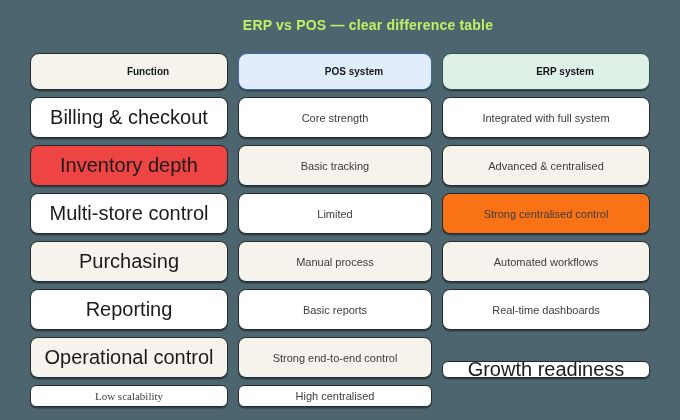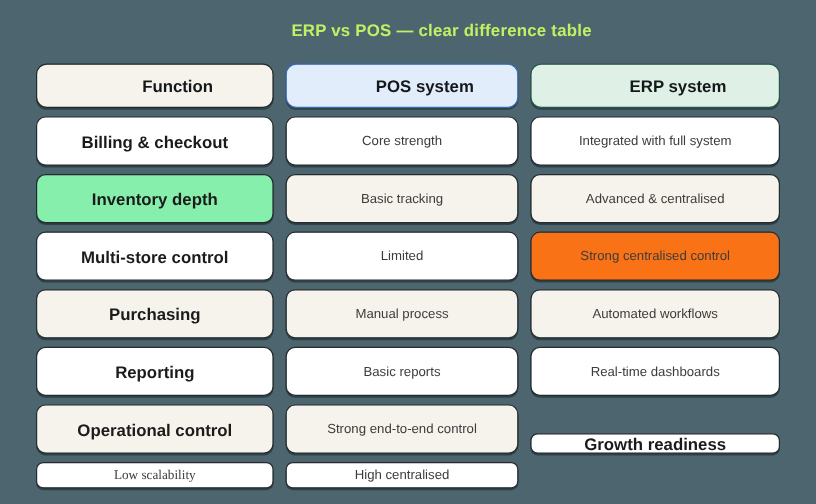--- a/index.html
+++ b/index.html
@@ -30,22 +30,22 @@
     box-sizing: border-box;
     border: 1.6px solid #242a2d;
     border-radius: 8px;
     display: flex;
     align-items: center;
     justify-content: center;
     box-shadow: 0 1.5px 0 rgba(10, 20, 24, 0.45);
     overflow: hidden;
   }
   .cell.header { border-width: 1.8px; border-radius: 9px; }
-  .cell.header span { font-weight: 700; font-size: 14px; color: #15181a; margin-left: 38px; }
-  .cell.fn span { font-weight: 700; font-size: 14px; color: #1b1b1b; }
+  .cell.header span { font-weight: 700; font-size: 10px; color: #15181a; margin-left: 38px; }
+  .cell.fn span { font-weight: 400; font-size: 20px; color: #1b1b1b; }
   .cell.val span { font-weight: 400; font-size: 11px; color: #3c3c3c; }
   .cell.last { border-radius: 6px; }
 </style>
 </head>
 <body style="background: rgb(76, 101, 111);">
 
 <div class="stage">
   <div class="title" style="color: #bef264; padding-left: 28px;">ERP vs POS — clear difference table</div>
   <div class="grid" id="table-grid">
       <div class="cell header" style="background: rgb(245, 243, 235); border-color: rgb(35, 41, 44);">
@@ -59,21 +59,21 @@
       </div>
       <div class="cell fn" style="background: rgb(255, 255, 255);">
         <span>Billing &amp; checkout</span>
       </div>
       <div class="cell val" style="background: rgb(255, 255, 255);">
         <span>Core strength</span>
       </div>
       <div class="cell val" style="background: rgb(255, 255, 255);">
         <span>Integrated with full system</span>
       </div>
-      <div class="cell fn" style="background: #86efac;">
+      <div class="cell fn" style="background: #ef4444;">
         <span>Inventory depth</span>
       </div>
       <div class="cell val" style="background: rgb(245, 243, 235);">
         <span>Basic tracking</span>
       </div>
       <div class="cell val" style="background: rgb(245, 243, 235);">
         <span>Advanced &amp; centralised</span>
       </div>
       <div class="cell fn" style="background: rgb(255, 255, 255);">
         <span>Multi-store control</span>

